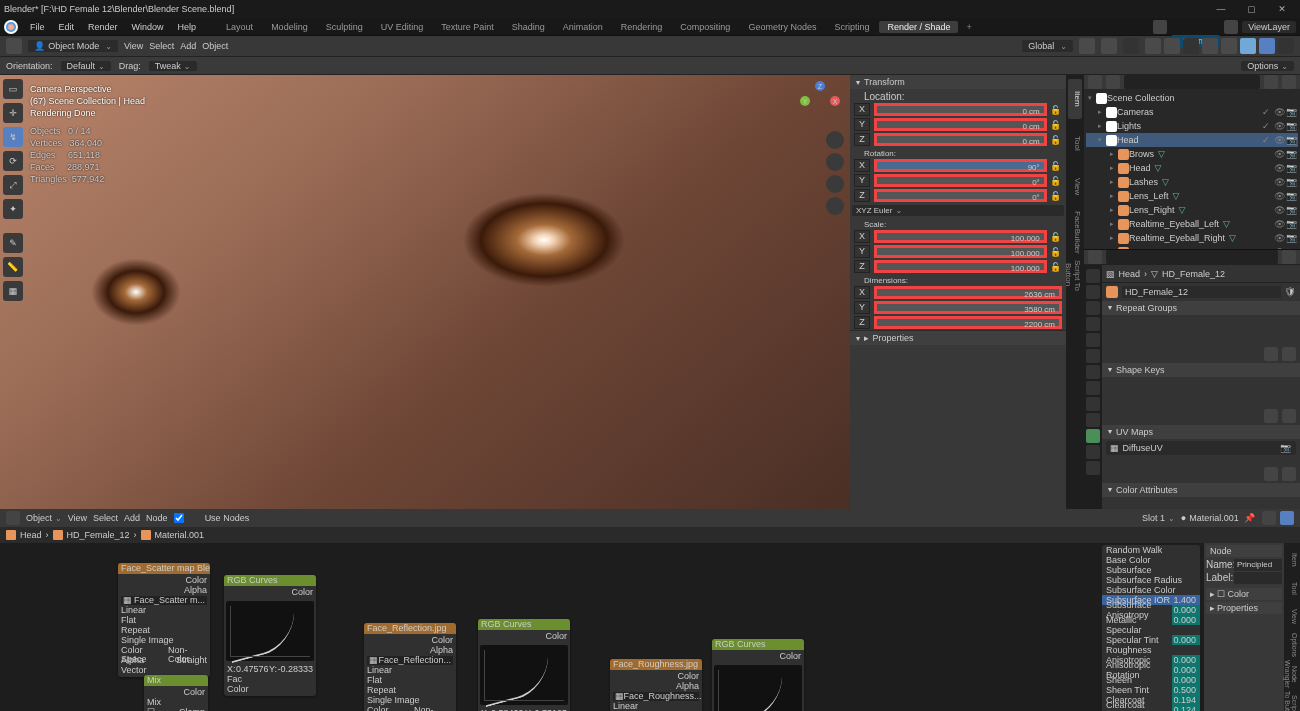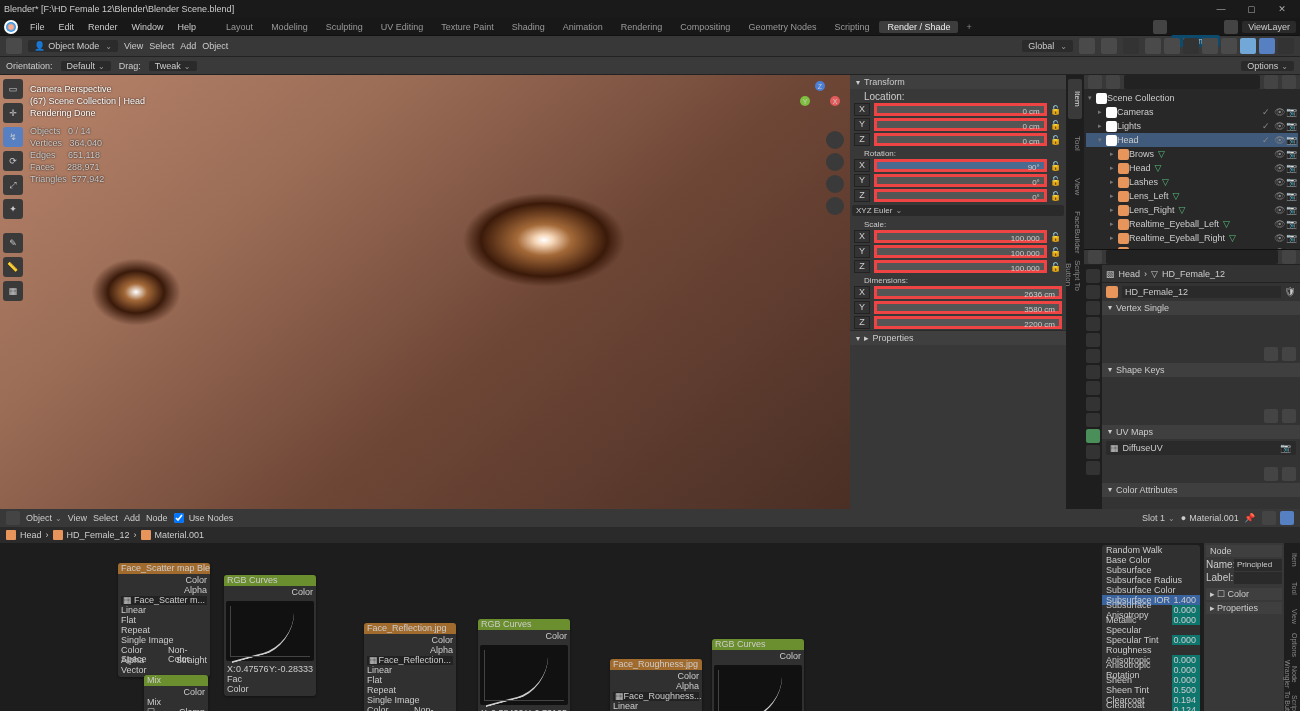--- a/index.html
+++ b/index.html
@@ -80,21 +80,21 @@
 .phead{background:#3f3f3f;padding:2px 6px;display:flex;gap:4px;}
 .phead::before{content:"▾";font-size:8px;}
 .pbody{padding:2px 4px;min-height:26px;background:#333;}
 .pbody .slot{background:#2a2a2a;height:14px;display:flex;align-items:center;padding:0 4px;gap:4px;border-radius:2px;}
 .pbody.empty{min-height:30px;}
 .pnav{display:flex;justify-content:flex-end;gap:4px;padding:2px 4px;background:#333;}
 .pnav .b{width:14px;height:14px;background:#444;border-radius:2px;}
 .node-editor{height:208px;display:flex;flex-direction:column;background:#1d1d1d;}
 .ne-hd{height:18px;background:#383838;display:flex;align-items:center;gap:6px;padding:0 6px;}
 .ne-hd .right{margin-left:auto;display:flex;gap:4px;}
-.ne-hd .chk{display:flex;align-items:center;gap:5px;}
+.ne-hd .chk{display:flex;align-items:center;gap:21px;}
 .ne-hd .chk input{width:10px;height:10px;}
 .ne-bc{height:16px;background:#2a2a2a;display:flex;align-items:center;gap:4px;padding:0 6px;}
 .ne-bc .ico{width:10px;height:10px;background:#e8955b;border-radius:1px;}
 .ne-canvas{flex:1;position:relative;background:#1d1d1d;overflow:hidden;}
 .node{position:absolute;border-radius:3px;overflow:hidden;font-size:7px;background:#303030;box-shadow:0 1px 3px rgba(0,0,0,.4);}
 .node .nh{height:11px;padding:0 3px;line-height:11px;white-space:nowrap;overflow:hidden;}
 .node .nh.tex{background:#a26b2e;}
 .node .nh.mix{background:#6b8f2e;}
 .node .nh.curve{background:#6b8f2e;}
 .node .nb{padding:2px 3px;display:flex;flex-direction:column;gap:1px;}
@@ -469,21 +469,21 @@
             <span>Head</span>
             <span>›</span>
           <span>▽</span>
             <span>HD_Female_12</span>
         </div>
         <div class="matrow">
           <span class="mico"></span>
           <input value="HD_Female_12" style="">
           <span>🛡</span>
         </div>
-        <div class="phead">Vertex Single</div>
+        <div class="phead">Repeat Groups</div>
         <div class="pbody empty"></div>
         <div class="pnav">
             <div class="b"></div>
             <div class="b"></div>
           </div>
         <div class="phead">Shape Keys</div>
         <div class="pbody empty"></div>
         <div class="pnav">
             <div class="b"></div>
             <div class="b"></div>

